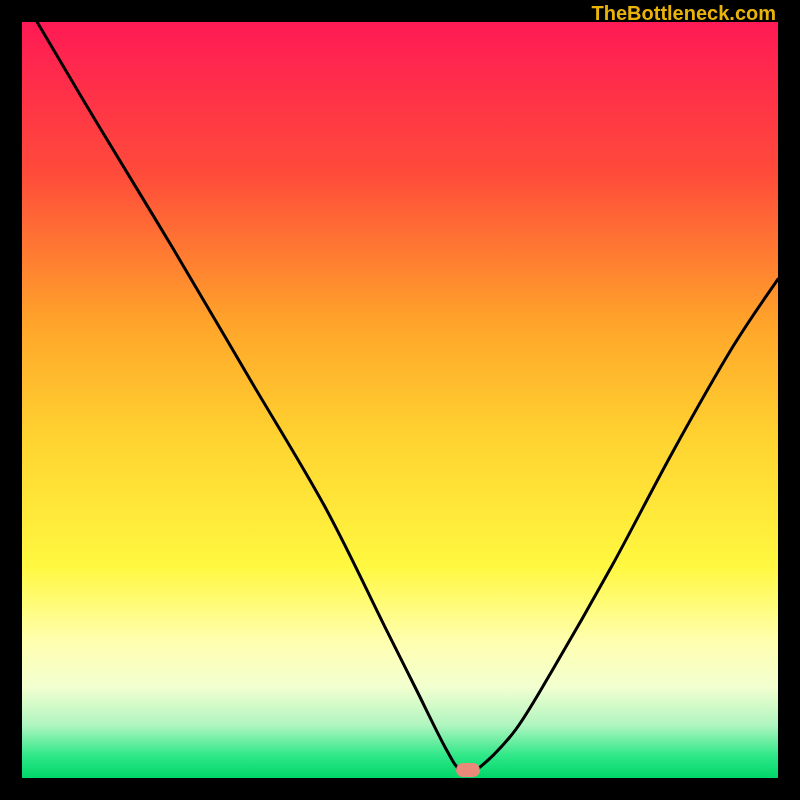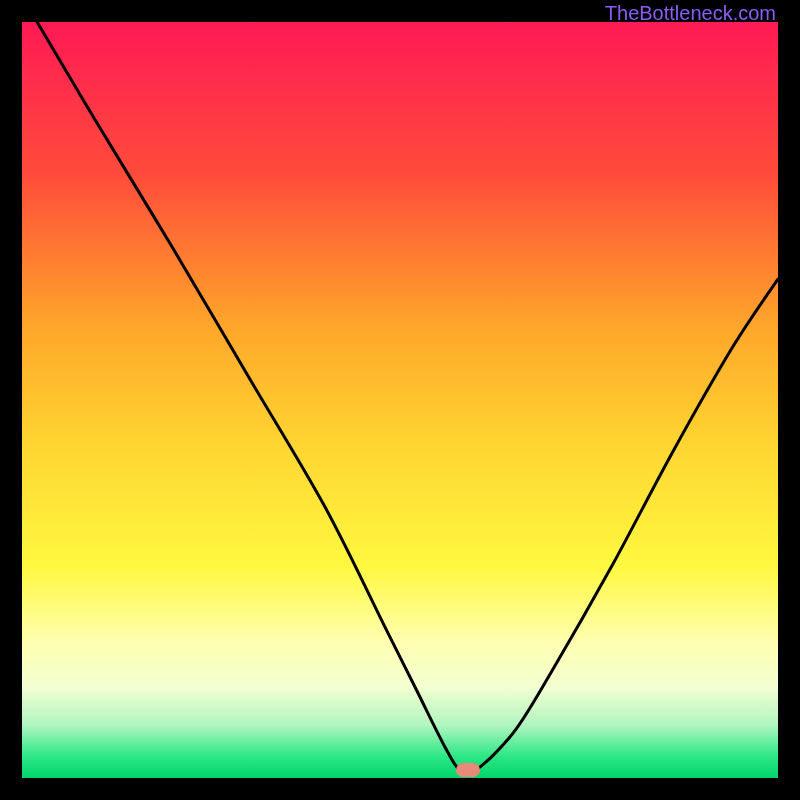--- a/index.html
+++ b/index.html
@@ -29,22 +29,22 @@
     left: 0;
     top: 0;
     width: 100%;
     height: 100%;
   }
   .watermark {
     position: absolute;
     top: 2px;
     right: 24px;
     font-size: 20px;
-    font-weight: normal;
-    color: #8b5cf6;
+    font-weight: bold;
+    color: #eab308;
     font-family: Arial, sans-serif;
   }
   svg.curve-layer {
     position: absolute;
     left: 0;
     top: 0;
     width: 100%;
     height: 100%;
   }
   .marker {

